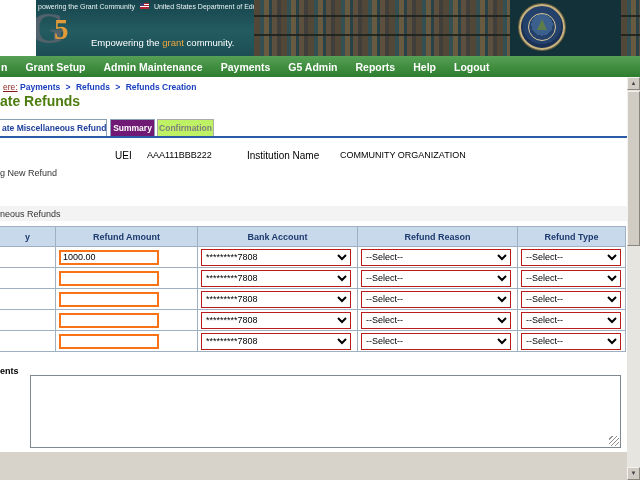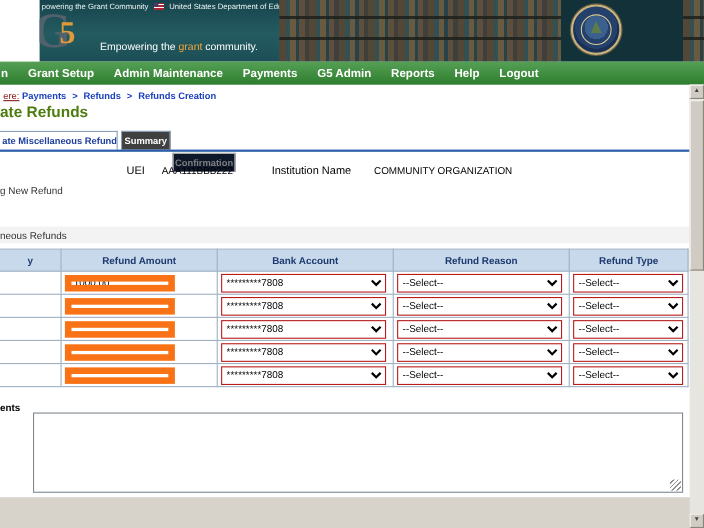--- a/index.html
+++ b/index.html
@@ -47,22 +47,22 @@
   .breadcrumb{position:absolute;top:82px;left:3px;font-size:8.5px;white-space:nowrap;}
   .crumb-prefix{color:#8b1a1a;text-decoration:underline;}
   .crumb-link{color:#1a3fbf;font-weight:bold;cursor:pointer;}
   .crumb-sep{color:#1a3fbf;font-weight:bold;margin:0 3px;}
   .page-title{position:absolute;top:93px;left:0;font-size:14px;font-weight:bold;color:#4d7c0f;white-space:nowrap;}
 
   
   .tab{position:absolute;top:119px;height:17px;box-sizing:border-box;display:flex;align-items:center;
     font-size:8.5px;font-weight:bold;border:1px solid #8aa0b8;border-bottom:none;overflow:hidden;white-space:nowrap;}
   .tab-active{left:0;width:107px;background:#fff;color:#20409e;border-left:none;padding-left:2px;}
-  .tab-summary{left:110px;width:45px;background:#404040;color:#fff;justify-content:center;}
-  .tab-confirm{left:157px;width:57px;background:#0f172a;color:#7f7f7f;border-color:#ababab;justify-content:center;margin-top:20px;}
+  .tab-summary{left:110px;width:45px;background:#701a75;color:#fff;justify-content:center;}
+  .tab-confirm{left:157px;width:57px;background:#bef264;color:#7f7f7f;border-color:#ababab;justify-content:center;}
   .tab-underline{position:absolute;top:136px;left:0;width:627px;height:2px;background:#2a5caa;}
 
   
   .lbl{position:absolute;font-size:10px;font-weight:normal;color:#000;white-space:nowrap;}
   .val{position:absolute;font-size:9px;color:#000;white-space:nowrap;}
   .uei-label{left:115px;top:150px;}
   .uei-value{left:147px;top:150px;}
   .inst-label{left:247px;top:150px;}
   .inst-value{left:340px;top:150px;}
 
@@ -71,21 +71,21 @@
   .instruction{position:absolute;left:0;top:186px;font-size:9px;color:#111;white-space:nowrap;}
   .star{color:#cc0000;font-weight:bold;}
   .section-misc-band{position:absolute;left:0;top:206px;width:627px;height:15px;background:#f3f3f3;}
   .section-misc{position:absolute;left:0;top:209px;font-size:9px;color:#333;white-space:nowrap;}
 
   
   .refund-table{position:absolute;top:226px;left:-1px;border-collapse:collapse;font-size:9px;table-layout:fixed;}
   .refund-table th,.refund-table td{border:1px solid #9fb0c2;background:#fff;padding:0;height:20px;}
   .refund-table th{background:#c9d9ec;color:#1d3a6e;font-weight:bold;text-align:center;height:19px;}
   .th-cat{text-align:left;padding-left:2px;}
-  .amt-input{width:100px;height:15px;border:6px solid #f97316;font-size:9px;padding:1px 2px;
+  .amt-input{width:100px;height:15px;border:2px solid #f97316;font-size:9px;padding:1px 2px;
     margin-left:3px;box-sizing:border-box;font-family:"Liberation Sans",sans-serif;}
   .sel{font-size:9px;height:17px;margin-left:3px;border:1px solid #b91c1c;background:#fff;
     font-family:"Liberation Sans",sans-serif;}
   .sel-bank{width:150px;}
   .sel-reason{width:150px;}
   .sel-type{width:100px;}
 
   
   .comments-label{position:absolute;left:0;top:366px;font-size:9px;font-weight:bold;white-space:nowrap;}
   .comments-box{position:absolute;left:30px;top:375px;width:591px;height:73px;border:1px solid #808890;

